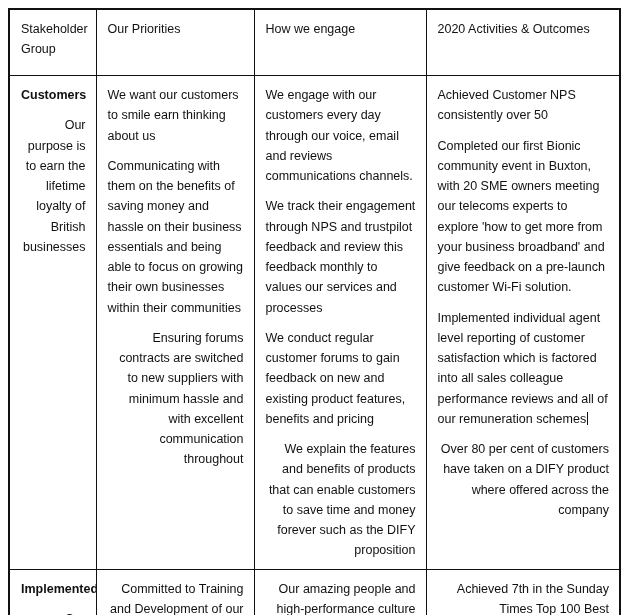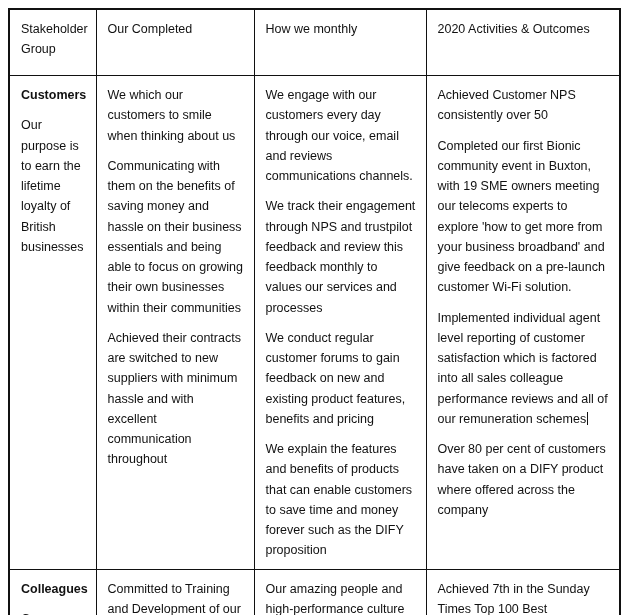--- a/index.html
+++ b/index.html
@@ -48,20 +48,21 @@
 
   tr.header-row th { height: 48px; }
   tr.row-customers > td { height: 330px; }
   tr.row-colleagues > td { height: 220px; }
 
   .stakeholder-table p {
     margin: 0 0 10px 0;
   }
   .stakeholder-table p:last-child {
     margin-bottom: 0;
+    text-align: right;
   }
   .group-title {
     font-weight: 700;
     margin: 0 0 10px 0;
     text-align: center;
   }
   .caret {
     display: inline-block;
     width: 1px;
     height: 13px;
@@ -78,52 +79,52 @@
     <colgroup>
       <col class="col-group">
       <col class="col-prior">
       <col class="col-engage">
       <col class="col-outcome">
     </colgroup>
 
     <tbody>
         <tr class="header-row">
       <th>Stakeholder Group</th>
-      <th>Our Completed</th>
-      <th>How we monthly</th>
+      <th>Our Priorities</th>
+      <th>How we engage</th>
       <th>2020 Activities &amp; Outcomes</th>
     </tr>
 
     <tr class="row-customers">
       <td>
         <p class="group-title">Customers</p>
         <p>Our purpose is to earn the lifetime loyalty of British businesses</p>
       </td>
       <td>
-        <p>We which our customers to smile when thinking about us</p>
+        <p>We want our customers to smile earn thinking about us</p>
         <p>Communicating with them on the benefits of saving money and hassle on their business essentials and being able to focus on growing their own businesses within their communities</p>
-        <p>Achieved their contracts are switched to new suppliers with minimum hassle and with excellent communication throughout</p>
+        <p>Ensuring forums contracts are switched to new suppliers with minimum hassle and with excellent communication throughout</p>
       </td>
       <td>
         <p>We engage with our customers every day through our voice, email and reviews communications channels.</p>
         <p>We track their engagement through NPS and trustpilot feedback and review this feedback monthly to values our services and processes</p>
         <p>We conduct regular customer forums to gain feedback on new and existing product features, benefits and pricing</p>
         <p>We explain the features and benefits of products that can enable customers to save time and money forever such as the DIFY proposition</p>
       </td>
       <td>
         <p>Achieved Customer NPS consistently over 50</p>
-        <p>Completed our first Bionic community event in Buxton, with 19 SME owners meeting our telecoms experts to explore 'how to get more from your business broadband' and give feedback on a pre-launch customer Wi-Fi solution.</p>
+        <p>Completed our first Bionic community event in Buxton, with 20 SME owners meeting our telecoms experts to explore 'how to get more from your business broadband' and give feedback on a pre-launch customer Wi-Fi solution.</p>
         <p><span>Implemented individual agent level reporting of customer satisfaction which is factored into all sales colleague performance reviews and all of our remuneration schemes</span><span class="caret"></span></p>
         <p>Over 80 per cent of customers have taken on a DIFY product where offered across the company</p>
       </td>
     </tr>
 
     <tr class="row-colleagues">
       <td>
-        <p class="group-title">Colleagues</p>
+        <p class="group-title">Implemented</p>
         <p>Our Colleagues are the heart of our business and provide excellent service to our customers day in and day out</p>
       </td>
       <td>
         <p>Committed to Training and Development of our people</p>
 
       </td>
       <td>
         <p>Our amazing people and high-performance culture are a key part of our business strategy. Our culture is driven by three values that run through everything we do, in every part of the company. We call it ‘Our DNA’</p>
 
       </td>

